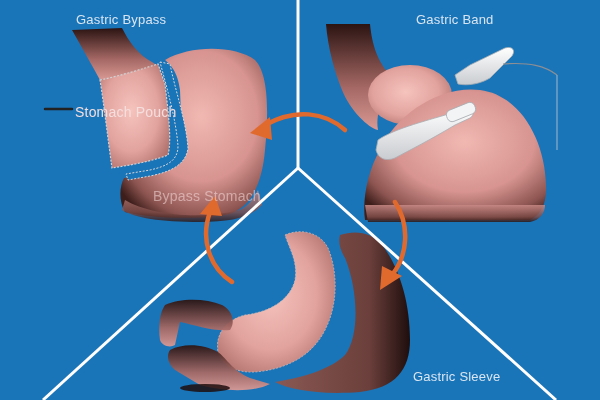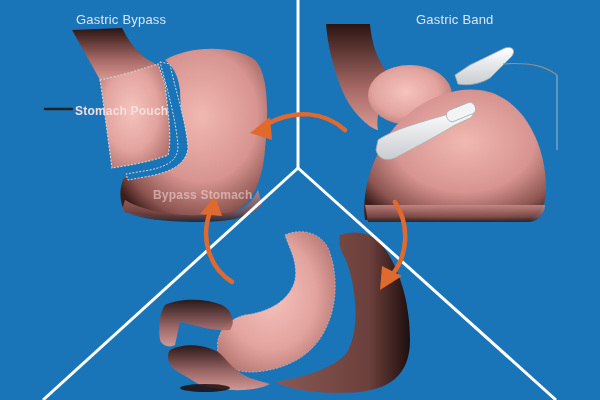--- a/index.html
+++ b/index.html
@@ -8,22 +8,22 @@
   .stage svg { position: absolute; left: 0; top: 0; }
   .label {
     position: absolute;
     font-family: "Liberation Sans", "DejaVu Sans", sans-serif;
     color: #d9e6f2;
     font-size: 13px;
     letter-spacing: 0.2px;
     white-space: nowrap;
   }
   .label.small {
-    font-size: 12px;
-    font-weight: bold;
+    font-size: 14px;
+    font-weight: normal;
     color: #f4dede;
   }
   .label.small.dim { color: rgba(245,220,220,0.55); }
 </style>
 </head>
 <body>
 
 <div class="stage">
   <svg width="600" height="400" viewBox="0 0 600 400">
     <defs>
@@ -116,16 +116,17 @@
       <path d="M395,202 C410,225 408,255 392,275"></path>
       <polygon points="380,290 382,266 402,276" fill="#e06a2e" stroke="none"></polygon>
 
       <path d="M232,282 C210,268 200,240 210,212"></path>
       <polygon points="215,196 200,214 222,216" fill="#e06a2e" stroke="none"></polygon>
     </g>
   </svg>
 
   <div class="label" style="left:76px; top:12px;">Gastric Bypass</div>
   <div class="label" style="left:416px; top:12px;">Gastric Band</div>
+  <div class="label" style="left:413px; top:369px;">Gastric Sleeve</div>
 
   <div class="label small" style="left:75px; top:104px;">Stomach Pouch</div>
   <div class="label small dim" style="left:153px; top:188px;">Bypass Stomach</div>
 </div>
 
 </body></html>

